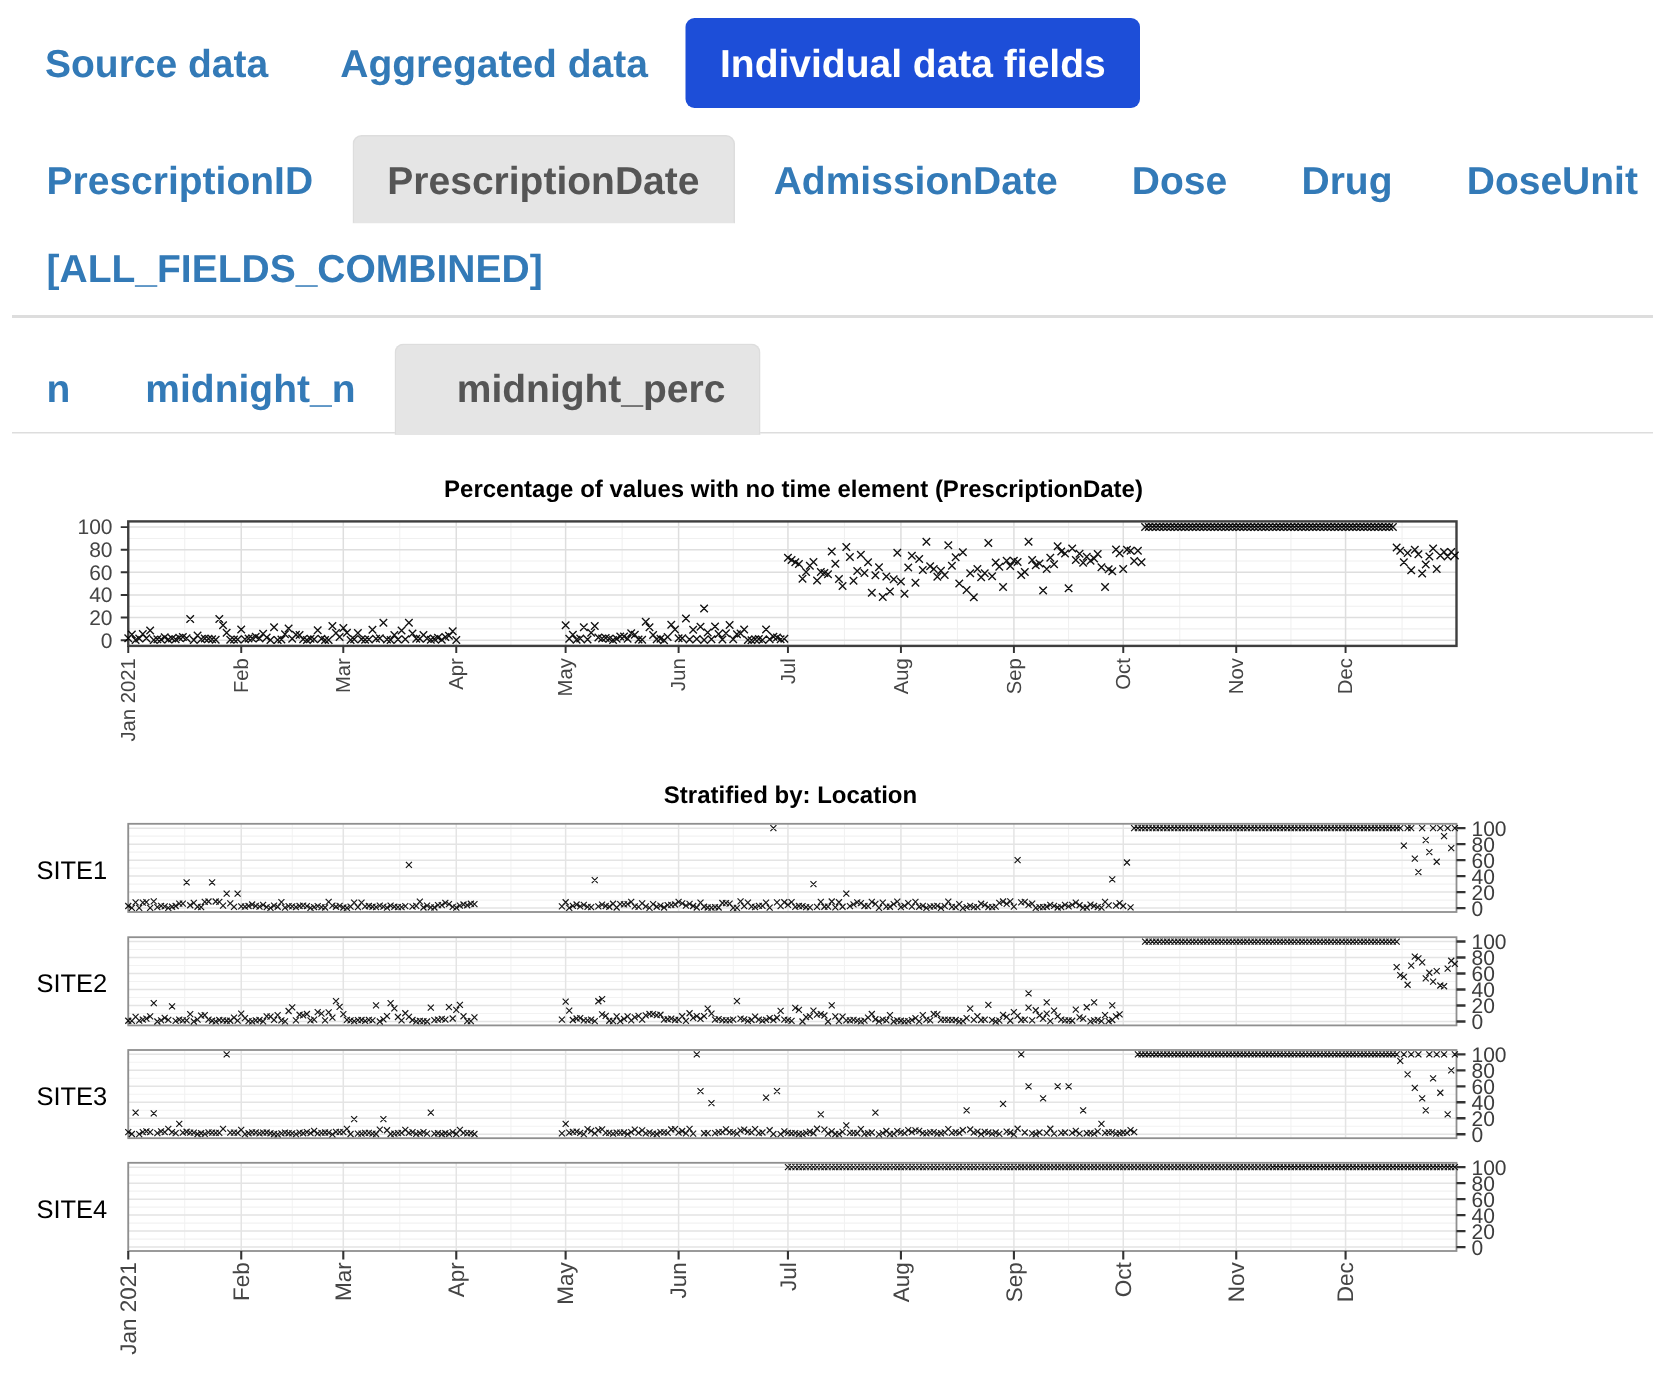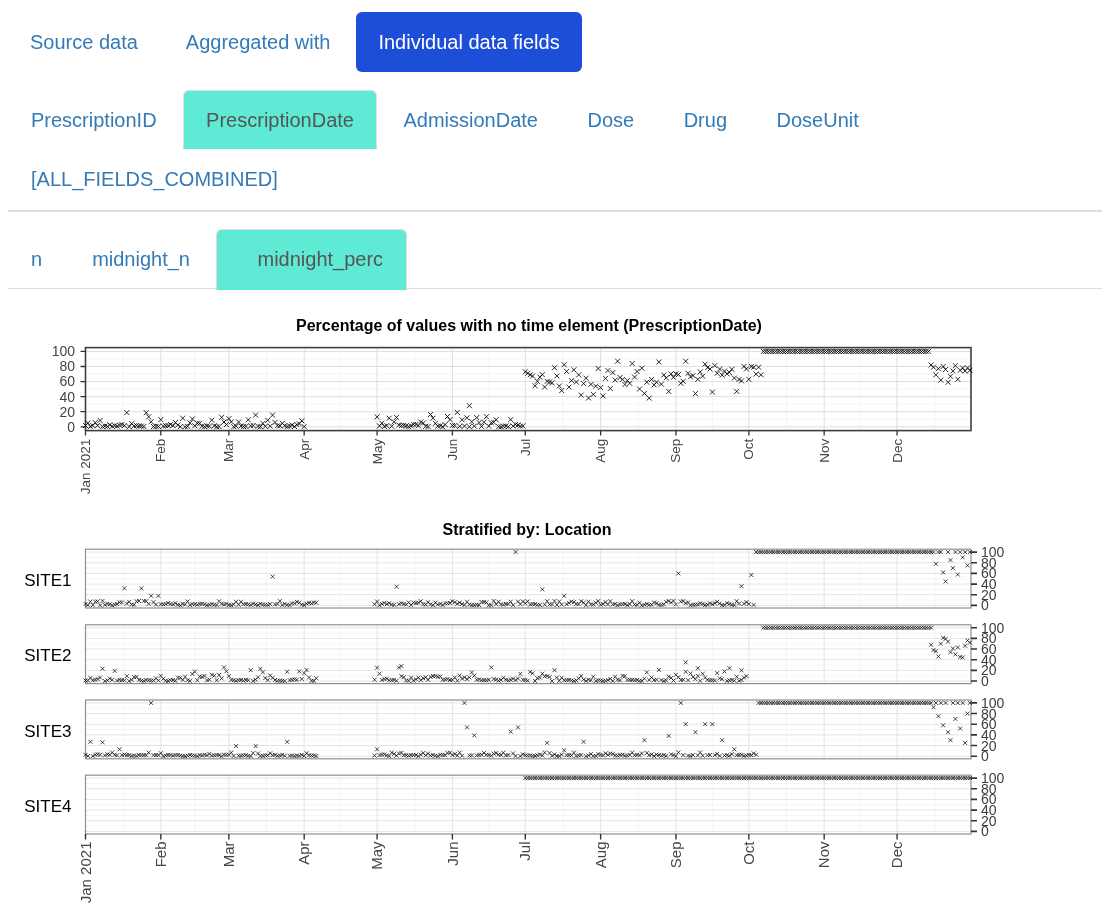--- a/index.html
+++ b/index.html
@@ -1,35 +1,35 @@
 <!DOCTYPE html>
 <html><head><meta charset="utf-8"><style>
 html,body{margin:0;padding:0;background:#fff;font-family:"Liberation Sans",sans-serif;}
 #page{position:relative;width:1102px;height:923px;overflow:hidden;}
 .nav{position:absolute;display:flex;list-style:none;margin:0;padding:0;}
-.nav a{display:block;font-size:20px;line-height:30px;padding:15px 22.5px;color:#337ab7;text-decoration:none;white-space:nowrap;}
+.nav a{display:block;font-size:26px;line-height:30px;padding:15px 22.5px;color:#337ab7;text-decoration:none;white-space:nowrap;font-weight:bold;}
 #pills{left:7.5px;top:11.5px;}
 #pills li{margin-right:3px;}
 #pills .act a{background:#1d4ed8;color:#fff;border-radius:6px;}
 #tabs1 li{margin-right:2.5px;} #tabs1 li.brk{flex-basis:100%;height:0;margin:0;} #tabs2 li{margin-right:3px;}
 .tabs a{border:1.5px solid transparent;padding:13.5px 22.5px;}
-.tabs .act a{background:#5eead4;border-color:#ddd;border-bottom-color:transparent;border-radius:6px 6px 0 0;color:#555;}
+.tabs .act a{background:#e5e5e5;border-color:#ddd;border-bottom-color:transparent;border-radius:6px 6px 0 0;color:#555;}
 #tabs1{left:7.5px;top:90px;width:1200px;flex-wrap:wrap;}
 #tabs2{left:7.5px;top:229px;}
 .hr{position:absolute;left:7.5px;right:0;height:1.5px;background:#ddd;}
 #tabs2 .act a{position:relative;z-index:2;padding-bottom:15px;margin-bottom:-3px;padding-left:40px;}
 </style></head>
 <body>
 <div id="page">
 <ul class="nav" id="pills">
 <li>
         <a>Source data</a>
       </li>
 <li>
-        <a>Aggregated with</a>
+        <a>Aggregated data</a>
       </li>
 <li class="act">
         <a>Individual data fields</a>
       </li>
 </ul>
 <ul class="nav tabs" id="tabs1">
 <li>
         <a>PrescriptionID</a>
       </li>
 <li class="act">

